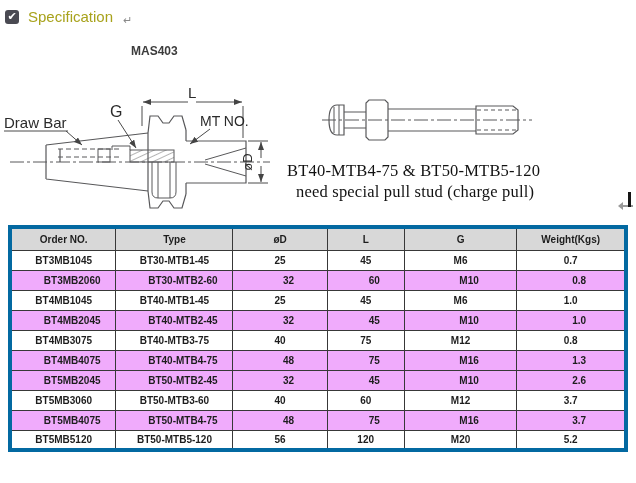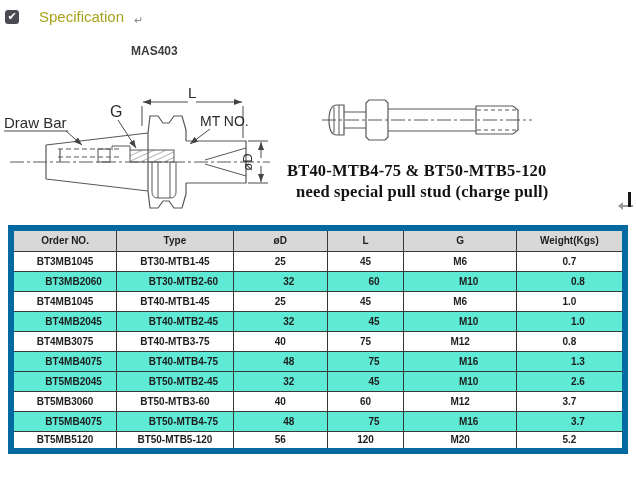--- a/index.html
+++ b/index.html
@@ -4,50 +4,50 @@
 <style>
   * { margin:0; padding:0; box-sizing:border-box; }
   html,body { width:636px; height:483px; background:#ffffff; overflow:hidden;
               font-family:"Liberation Sans", sans-serif; position:relative; }
 
   
   .spec-header { position:absolute; left:5px; top:6px; display:flex; align-items:center; }
   .checkbox { width:14px; height:14px; background:#4a4a52; border-radius:3px;
               display:flex; align-items:center; justify-content:center;
               color:#fff; font-size:11px; line-height:1; cursor:pointer; }
-  .spec-title { margin-left:20px; font-size:15px; color:#a8a21b; }
+  .spec-title { margin-left:9px; font-size:15px; color:#a8a21b; }
   .ret-mark { margin-left:10px; margin-top:8px; font-size:11px; color:#8a8a8a; }
 
   .mas-label { position:absolute; left:131px; top:44px; font-size:12px; font-weight:bold; color:#3c3c3c; }
 
   
   .drawing-svg { position:absolute; left:0; top:78px; width:636px; height:144px; }
 
   .pull-stud-note { position:absolute; left:287px; top:160px; width:340px;
-                    font-family:"Liberation Serif", serif; font-weight:bold; color:#121212;
+                    font-family:"Liberation Serif", serif; font-weight:normal; color:#121212;
                     font-size:16.5px; line-height:21px; letter-spacing:0.2px; }
   .pull-stud-note .line2 { padding-left:9px; }
 
   .text-cursor { position:absolute; left:621px; top:192px; width:14px; height:18px; }
   .text-cursor .bar { position:absolute; left:7px; top:0; width:3px; height:15px; background:#151515; }
   .text-cursor .tail { position:absolute; left:0; top:13px; width:12px; height:2px; background:#9a9a9a; }
   .text-cursor .tri { position:absolute; left:-3px; top:10px; width:0; height:0;
                       border-top:4px solid transparent; border-bottom:4px solid transparent;
                       border-right:5px solid #9a9a9a; }
 
   
   .spec-table { position:absolute; left:8px; top:225px; width:620px;
                 border-collapse:collapse; table-layout:fixed;
-                border:6px solid #0369a1; }
+                border:4px solid #0369a1; }
   .spec-table th, .spec-table td { border:1px solid #383838; text-align:center;
                 vertical-align:middle; font-size:10px; font-weight:bold; color:#1d1d1d;
                 overflow:hidden; white-space:nowrap; }
   .spec-table th { height:23px; background:#d8d8d8; }
   .spec-table td { height:20px; background:#ffffff; }
-  .spec-table tr.stripe td { background:#5eead4;padding-left:17px; }
+  .spec-table tr.stripe td { background:#f0abfc;padding-left:17px; }
 </style>
 </head>
 <body>
 
 <div class="spec-header">
   <span class="checkbox">✔</span>
   <span class="spec-title">Specification</span>
   <span class="ret-mark">↵</span>
 </div>
 

